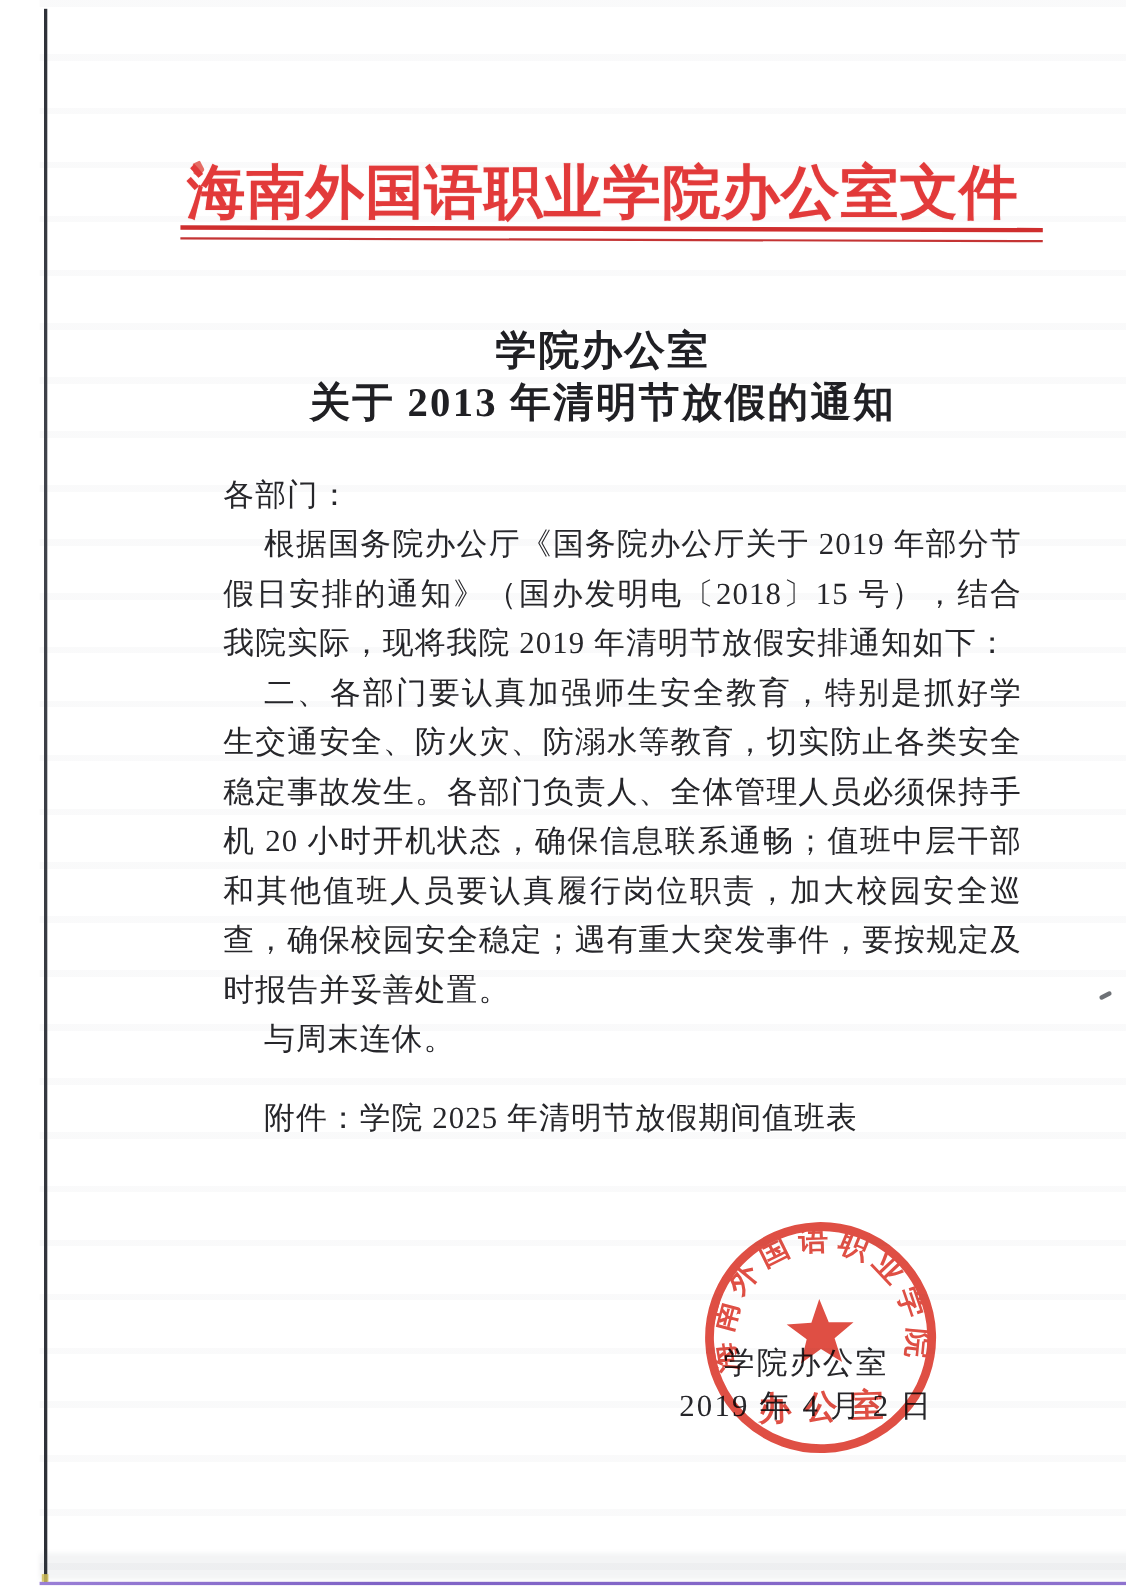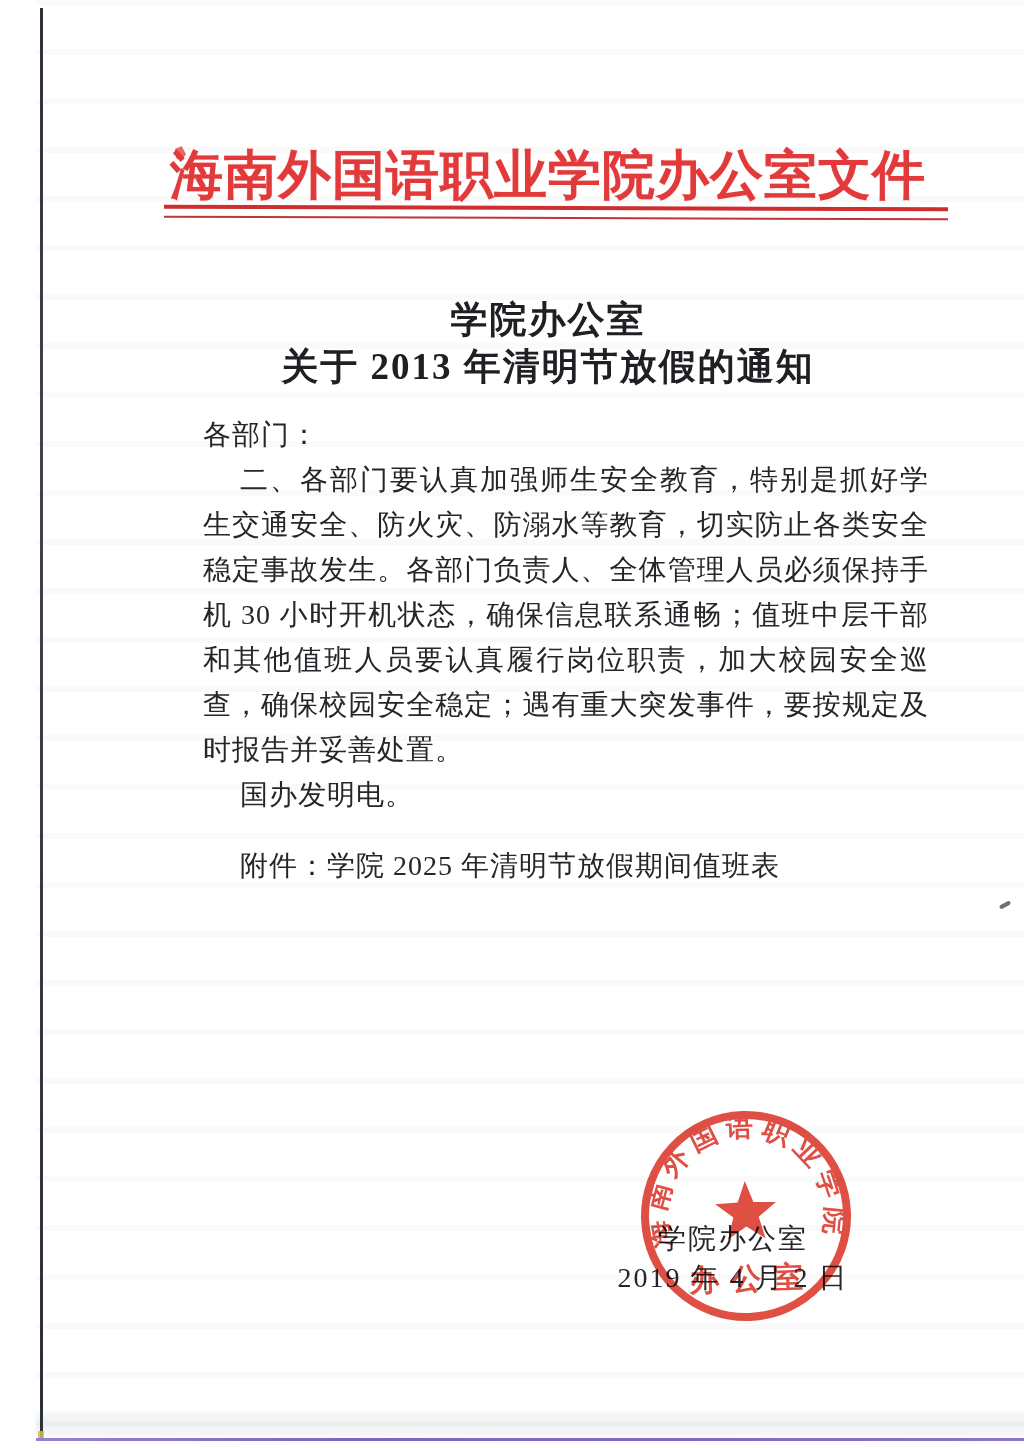--- a/index.html
+++ b/index.html
@@ -67,21 +67,21 @@
   .red-rule .thin{position:absolute;left:0;top:11px;width:100%;height:2px;background:#c43434;}
   
   .doc-title{
     position:absolute;left:0;top:296px;width:1024px;
     text-align:center;color:#202024;font-weight:bold;
     line-height:47px;font-size:37px;
     letter-spacing:2px;
   }
   
   .body-block{
-    position:absolute;left:167px;top:412px;width:726px;
+    position:absolute;left:167px;top:428px;width:726px;
     color:#26262a;
     font-size:28px;line-height:45px;
     text-align:justify;text-justify:inter-character;
     letter-spacing:1px;
   }
   .body-block p{margin:0;}
   .body-block p.indent{text-indent:37px;}
   .attachment-line{margin-top:26px !important;text-indent:37px;}
   
   .signoff-signer{
@@ -122,22 +122,23 @@
     <div class="thin"></div>
   </div>
 
   <div class="doc-title">
     <div>学院办公室</div>
     <div>关于 2013 年清明节放假的通知</div>
   </div>
 
   <div class="body-block">
     <p>各部门：</p>
-    <p class="indent">二、各部门要认真加强师生安全教育，特别是抓好学生交通安全、防火灾、防溺水等教育，切实防止各类安全稳定事故发生。各部门负责人、全体管理人员必须保持手机 30 小时开机状态，确保信息联系通畅；值班中层干部和其他值班人员要认真履行岗位职责，加大校园安全巡查，确保校园安全稳定；遇有重大突发事件，要按规定及时报告并妥善处置。</p>
-    <p class="indent">国办发明电。</p>
+    <p class="indent">根据国务院办公厅《国务院办公厅关于 2019 年部分节假日安排的通知》（国办发明电〔2018〕15 号），结合我院实际，现将我院 2019 年清明节放假安排通知如下：</p>
+    <p class="indent">二、各部门要认真加强师生安全教育，特别是抓好学生交通安全、防火灾、防溺水等教育，切实防止各类安全稳定事故发生。各部门负责人、全体管理人员必须保持手机 20 小时开机状态，确保信息联系通畅；值班中层干部和其他值班人员要认真履行岗位职责，加大校园安全巡查，确保校园安全稳定；遇有重大突发事件，要按规定及时报告并妥善处置。</p>
+    <p class="indent">与周末连休。</p>
     <p class="attachment-line">附件：学院 2025 年清明节放假期间值班表</p>
   </div>
 
   <div class="signoff-signer">学院办公室</div>
   <div class="signoff-date">2019 年 4 月 2 日</div>
 
   <div class="seal">
     <svg width="220" height="220" viewBox="0 0 220 220">
       <defs>
         <path id="sealArc" d="M 37.5 143.8 A 80 80 0 1 1 182.5 143.8" fill="none"></path>

